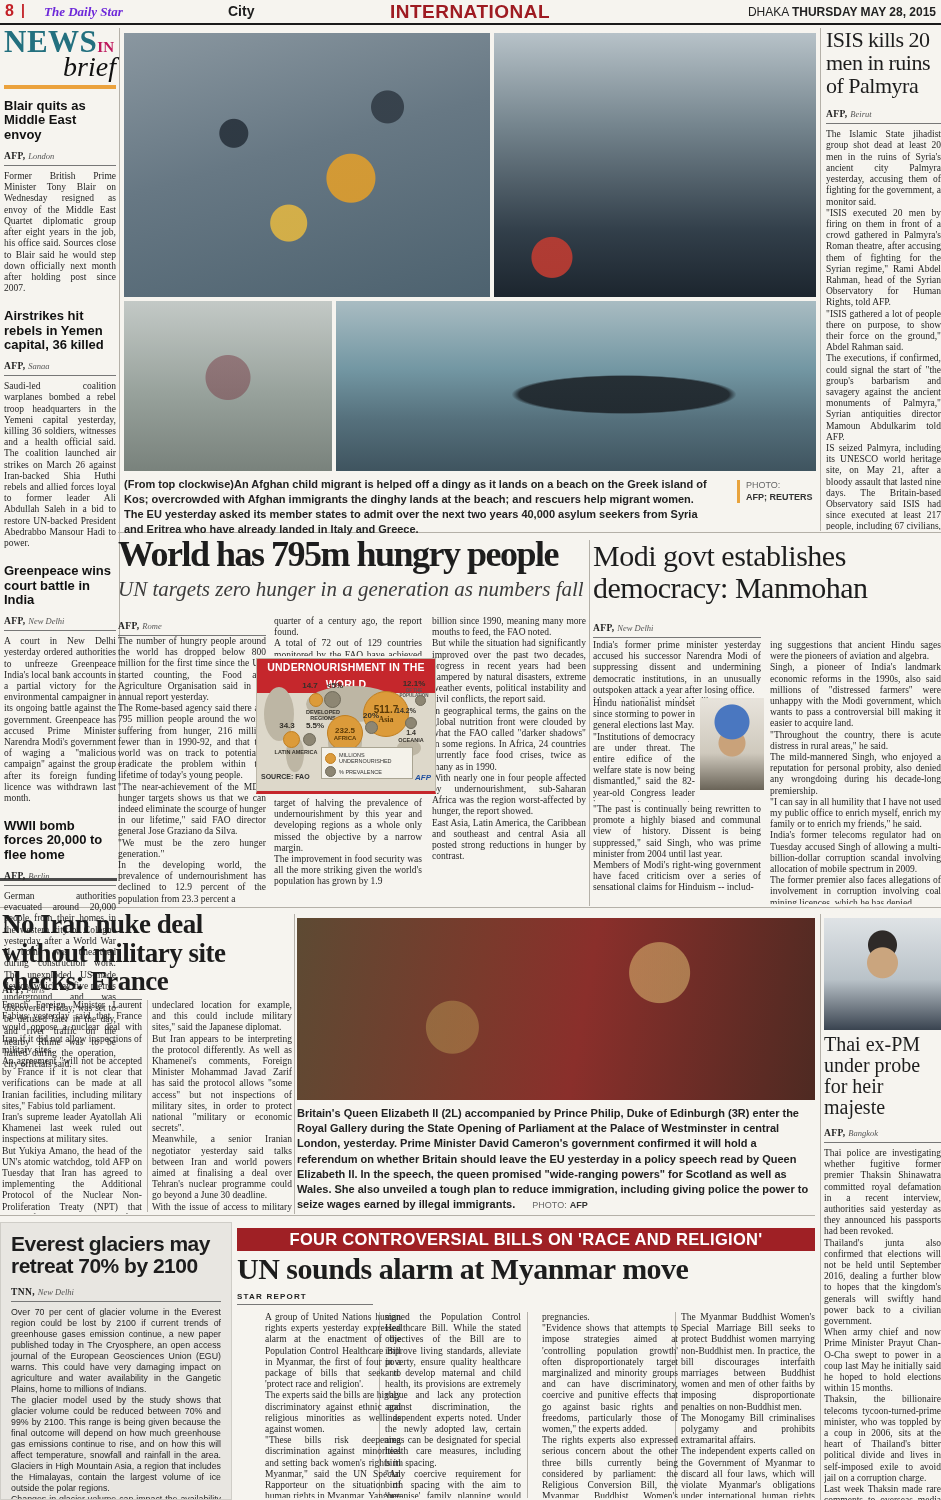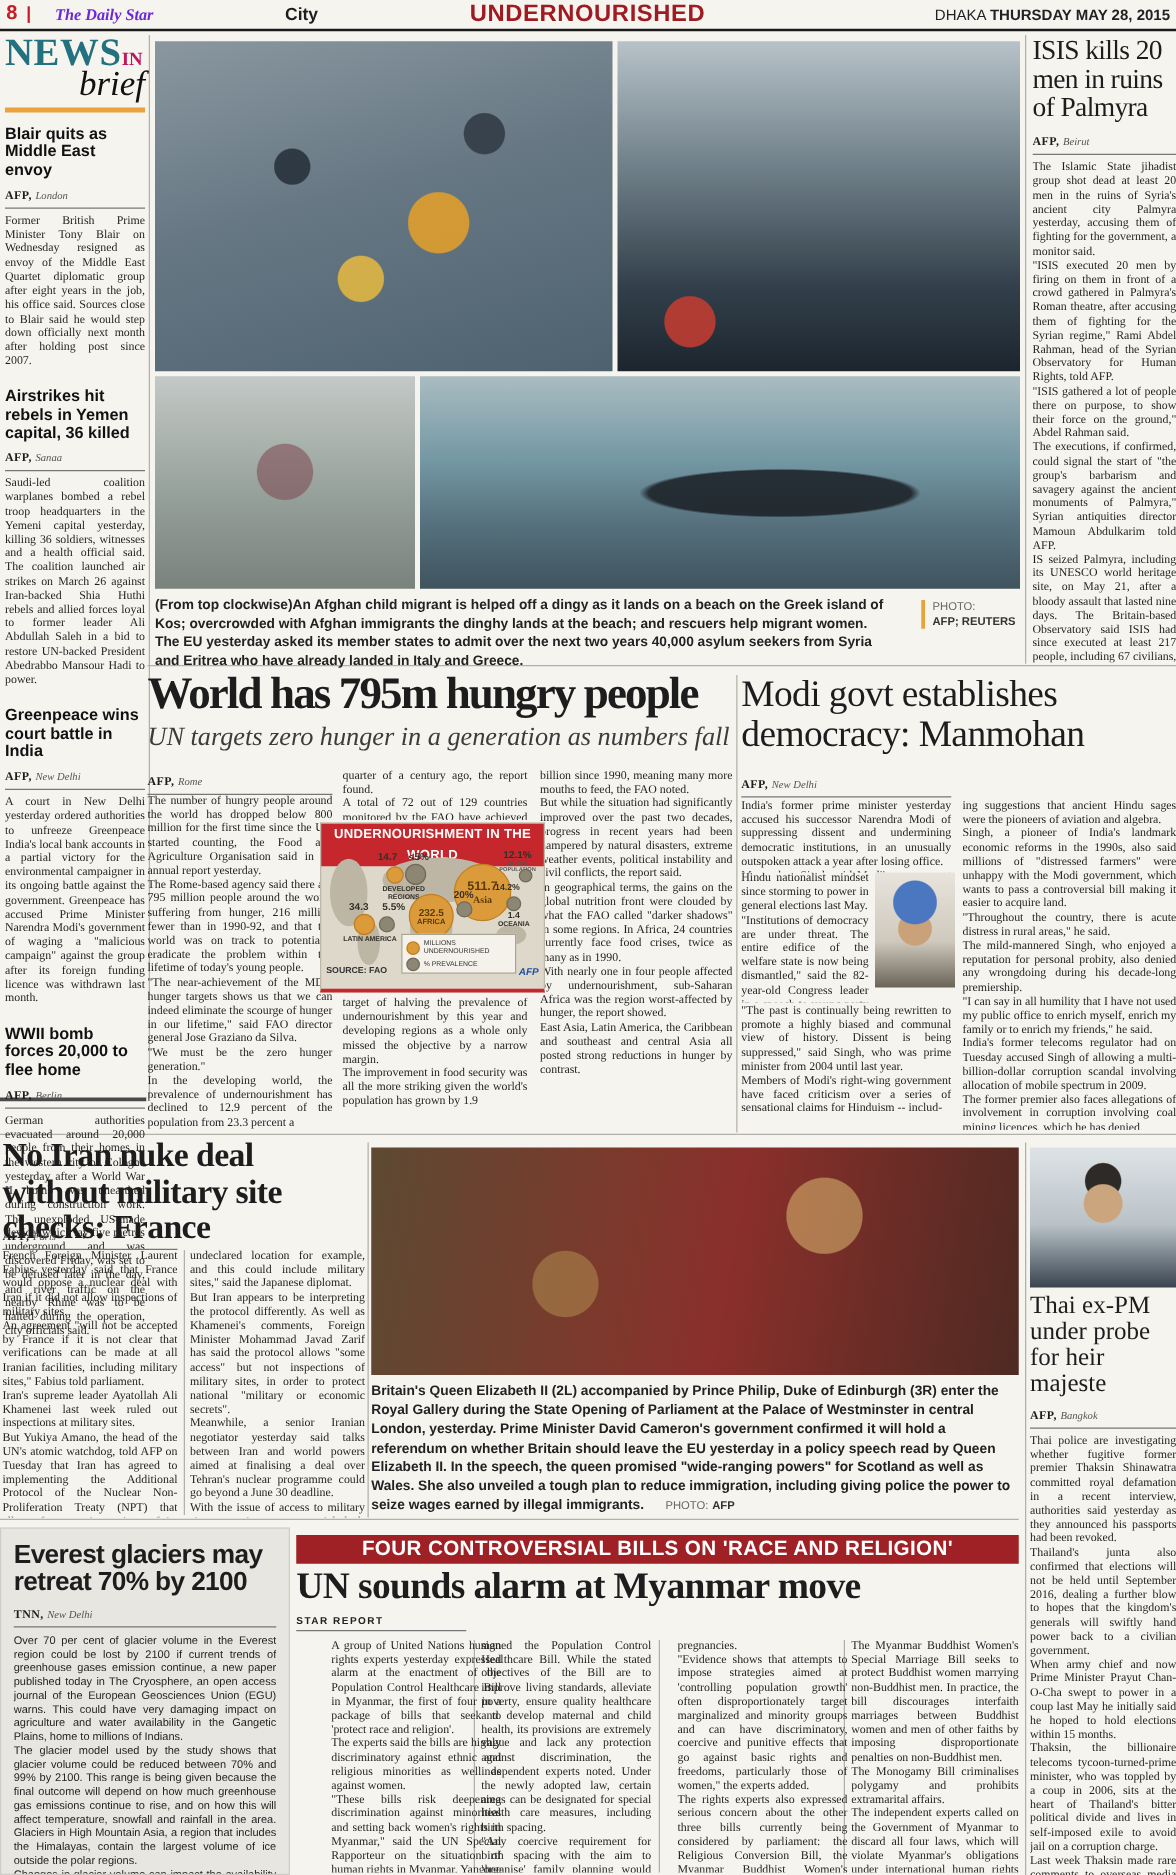--- a/index.html
+++ b/index.html
@@ -124,21 +124,21 @@
   #m1{left:237px;margin-left:28px;} #m2{left:385px;} #m3{left:542px;} #m4{left:681px;width:134px;}
 </style>
 </head>
 <body>
 
 <div id="hdr">
   <span class="pg">8</span>
   <span class="pgsep">|</span>
   <span class="mast">The Daily Star</span>
   <span class="city">City</span>
-  <span class="intl">UNDERNOURISHED</span>
+  <span class="intl">INTERNATIONAL</span>
   <span class="dateline"><span>DHAKA</span> <span class="dt">THURSDAY MAY 28, 2015</span></span>
 </div>
 
 <div class="vline" style="left:119px;top:28px;height:850px;"></div>
 <div class="vline" style="left:820px;top:28px;height:503px;"></div>
 <div class="vline" style="left:589px;top:540px;height:366px;"></div>
 <div class="vline" style="left:294px;top:914px;height:300px;"></div>
 <div class="vline" style="left:820px;top:914px;height:586px;"></div>
 <div class="vline" style="left:147px;top:1000px;height:212px;"></div>
 <div class="vline" style="left:379px;top:1312px;height:186px;"></div>

